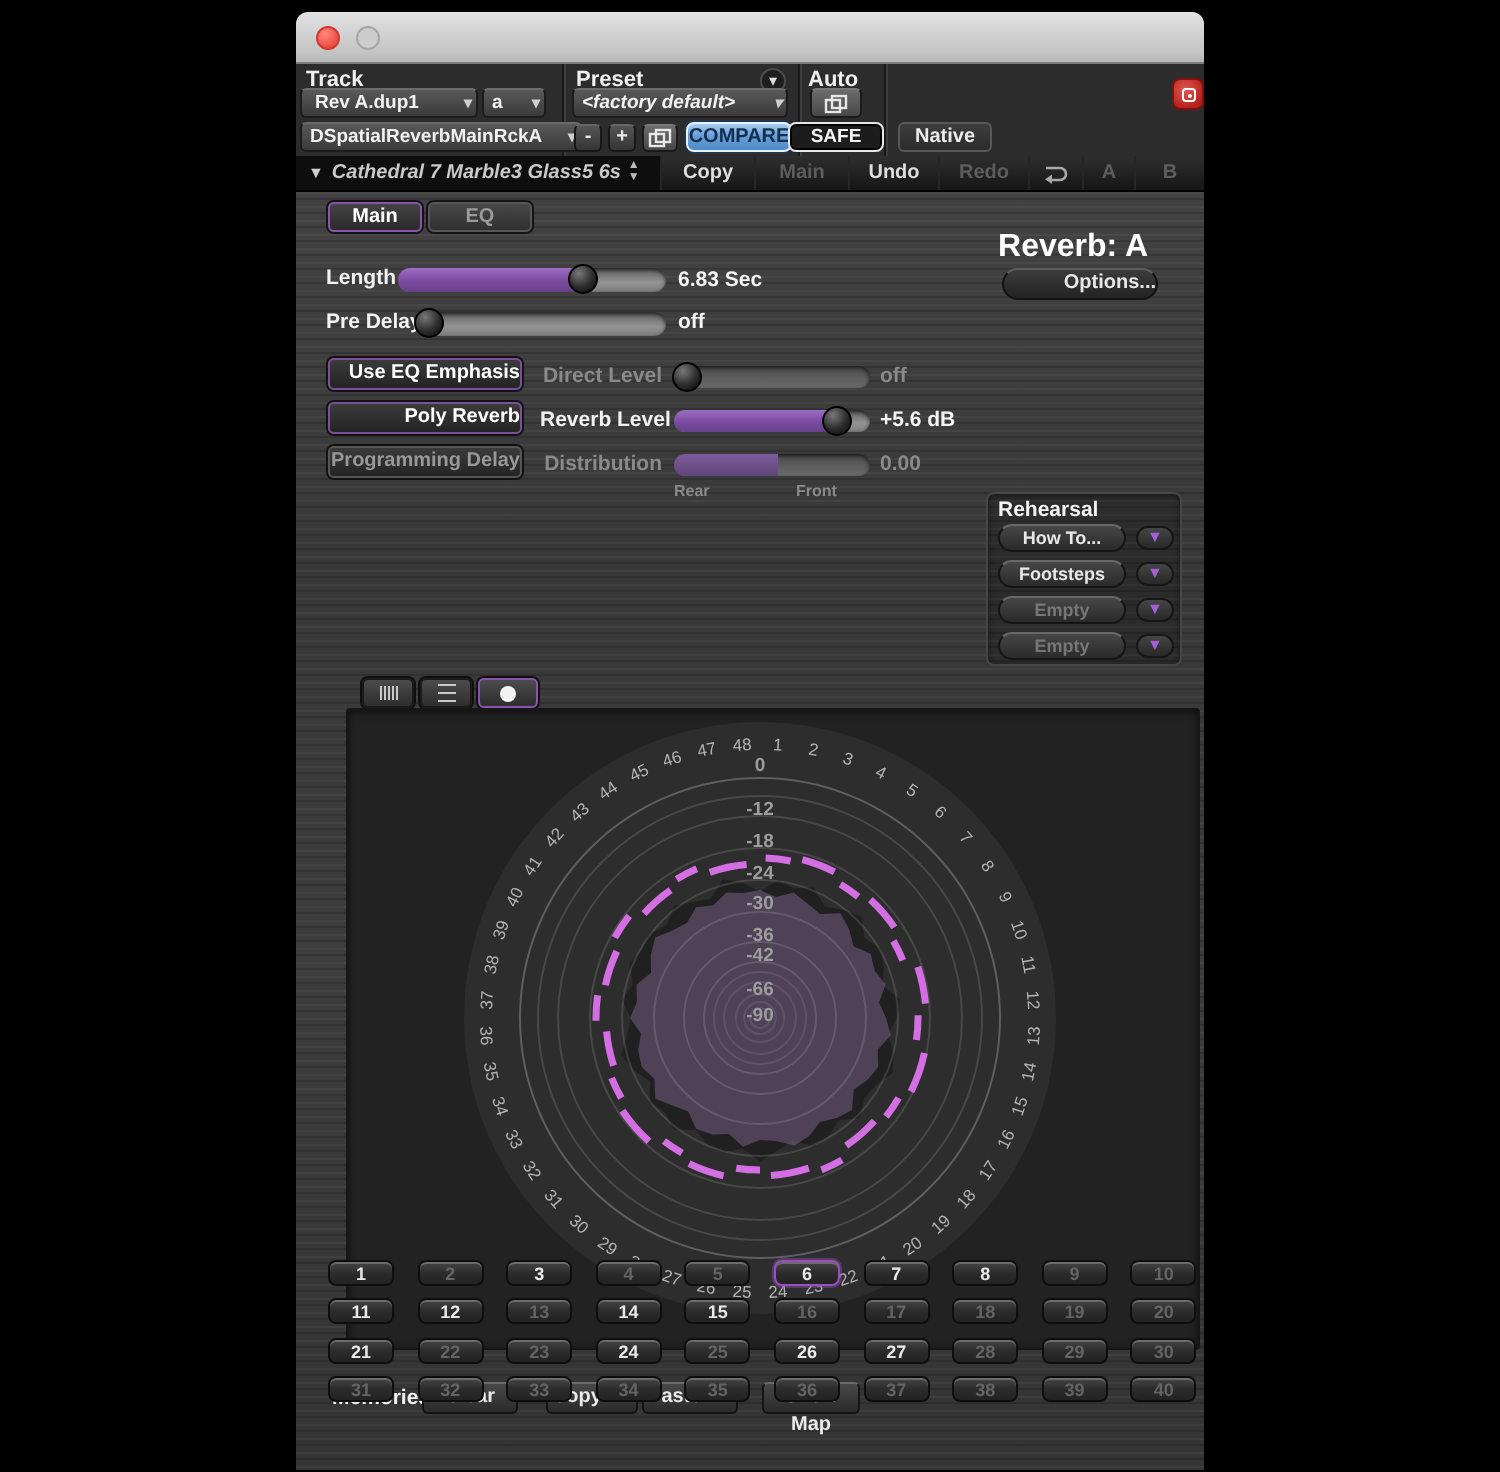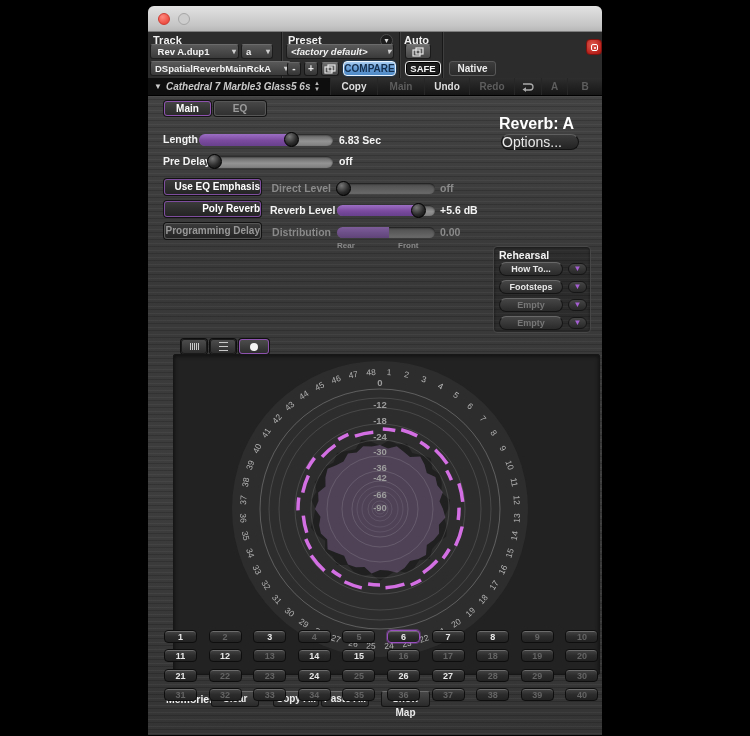--- a/index.html
+++ b/index.html
@@ -53,21 +53,21 @@
   
   .body{position:absolute;left:0;top:90px;width:100%;height:641px;
     background:
       repeating-linear-gradient(180deg, rgba(255,255,255,.045) 0 1px, rgba(0,0,0,0) 1px 3px, rgba(0,0,0,.16) 3px 4px, rgba(0,0,0,0) 4px 7px),
       linear-gradient(180deg,#424242,#383838 30%,#3d3d3d 60%,#343434);}
   .tab{position:absolute;height:15px;border-radius:3px;font-size:10px;font-weight:bold;text-align:center;line-height:13px;}
   .tab.active{background:linear-gradient(#434343,#2a2a2a);border:1px solid #8d52ad;color:#fff;box-shadow:0 0 0 1px #141414;}
   .tab.idle{background:linear-gradient(#474747,#303030);border:1px solid #565656;color:#9b9b9b;box-shadow:0 0 0 1px #141414;}
   .rvb{position:absolute;color:#fff;font-size:16px;font-weight:bold;}
   .opt-btn{position:absolute;height:16px;border-radius:8px;background:linear-gradient(#3c3c3c,#232323);
-    border:1px solid #121212;border-top-color:#5f5f5f;color:#e8e8e8;font-size:14px;font-weight:normal;text-align:left;line-height:14px;}
+    border:1px solid #121212;border-top-color:#5f5f5f;color:#e8e8e8;font-size:10px;font-weight:bold;text-align:right;line-height:14px;}
   .lbl{position:absolute;font-size:10.5px;font-weight:bold;color:#f2f2f2;white-space:nowrap;}
   .lbl.dim{color:#8a8a8a;}
   .val{position:absolute;font-size:10.5px;font-weight:bold;color:#f4f4f4;white-space:nowrap;}
   .val.dim{color:#8a8a8a;}
   .slider{position:absolute;height:12px;border-radius:6px;background:linear-gradient(#5d5d5d,#939393 60%,#7e7e7e);
     box-shadow:inset 0 1px 2px rgba(0,0,0,.7);}
   .slider.dim{background:linear-gradient(#4c4c4c,#6b6b6b);}
   .slider .fill{position:absolute;left:0;top:0;height:100%;border-radius:6px 0 0 6px;
     background:linear-gradient(#9c6ec4,#7a4a9e 55%,#68408c);}
   .slider.dim .fill{background:linear-gradient(#7d5c9a,#5f4478);}
@@ -144,21 +144,21 @@
       <div class="ddl" style="left:2px;top:29px;width:141px">DSpatialReverbMainRckA</div>
       <div class="mini-btn" style="left:139px;top:30px;width:14px">-</div>
       <div class="mini-btn" style="left:156px;top:30px;width:14px">+</div>
       <div class="sq-icon" style="left:173px;top:30px;width:18px;height:14px">
         <svg width="13" height="11" viewBox="0 0 13 11" style="left:2px;top:1px">
           <rect x="1" y="3" width="7" height="6" fill="none" stroke="#e8e8e8" stroke-width="1.2"></rect>
           <rect x="4" y="1" width="7" height="6" fill="none" stroke="#e8e8e8" stroke-width="1.2"></rect>
         </svg>
       </div>
       <div class="compare" style="left:195px;top:29px;width:53px">COMPARE</div>
-      <div class="safe" style="left:257px;top:29px;width:36px">SAFE</div>
+      <div class="safe" style="left:246px;top:29px;width:48px">SAFE</div>
       <div class="native" style="left:301px;top:29px;width:47px">Native</div>
     </div>
 
     <div class="librarian">
       <div class="lib-left">
         <span class="lib-tri">▼</span>
         <span class="lib-name">Cathedral 7 Marble3 Glass5 6s Generic</span>
         <span class="lib-spin">
           <span>▲</span>
           <span>▼</span>

